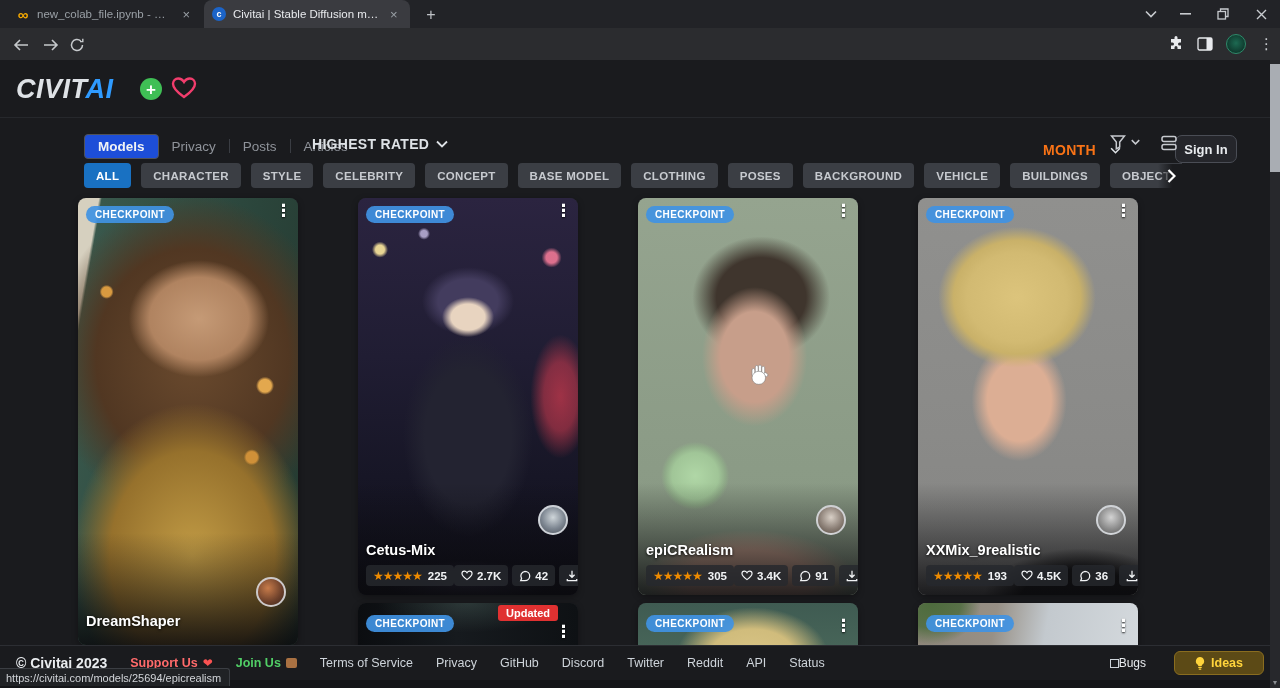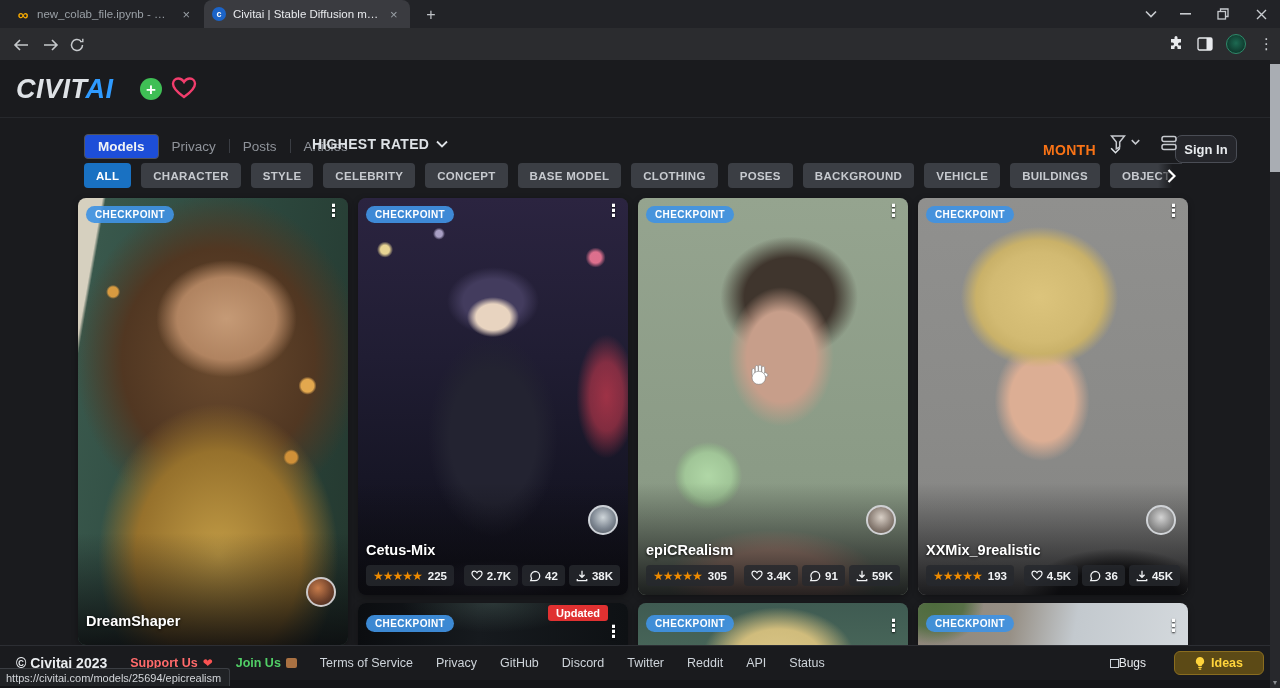--- a/index.html
+++ b/index.html
@@ -72,21 +72,21 @@
            overflow:hidden; }
   .chip { flex:0 0 auto; height:25px; padding:0 12px; border-radius:4px; background:#3b3e44;
           color:#c7cacf; font-size:11.5px; font-weight:700; letter-spacing:.3px; display:flex;
           align-items:center; }
   .chip.active { background:#1971c2; color:#fff; }
   .chips-more { position:absolute; left:1158px; top:164px; width:26px; height:24px; display:flex;
                 align-items:center; justify-content:center; color:#fff;
                 background:linear-gradient(90deg, transparent, #1a1b1e 55%); }
 
   
-  .card { position:absolute; width:270px; border-radius:8px; overflow:hidden; background:#25262b;
+  .card { position:absolute; width:220px; border-radius:8px; overflow:hidden; background:#25262b;
           box-shadow:0 2px 6px rgba(0,0,0,.35); }
   .card-img { position:absolute; inset:0; }
   .badge { position:absolute; top:8px; left:8px; background:rgba(64,146,227,.92); color:#fff;
            font-size:10px; font-weight:700; letter-spacing:.4px; padding:3px 9px; border-radius:10px; }
   .dots { position:absolute; top:4px; right:6px; color:#fff; font-size:17px; font-weight:700;
           text-shadow:0 1px 2px rgba(0,0,0,.8); line-height:1.1; }
   .card-grad { position:absolute; left:0; right:0; bottom:0; height:112px;
                background:linear-gradient(180deg, transparent, rgba(10,10,13,.85)); }
   .card-info { position:absolute; left:0; right:0; bottom:0; padding:0 8px 9px; }
   .card-title { color:#fff; font-size:14.5px; font-weight:700; text-shadow:0 1px 3px rgba(0,0,0,.9);

